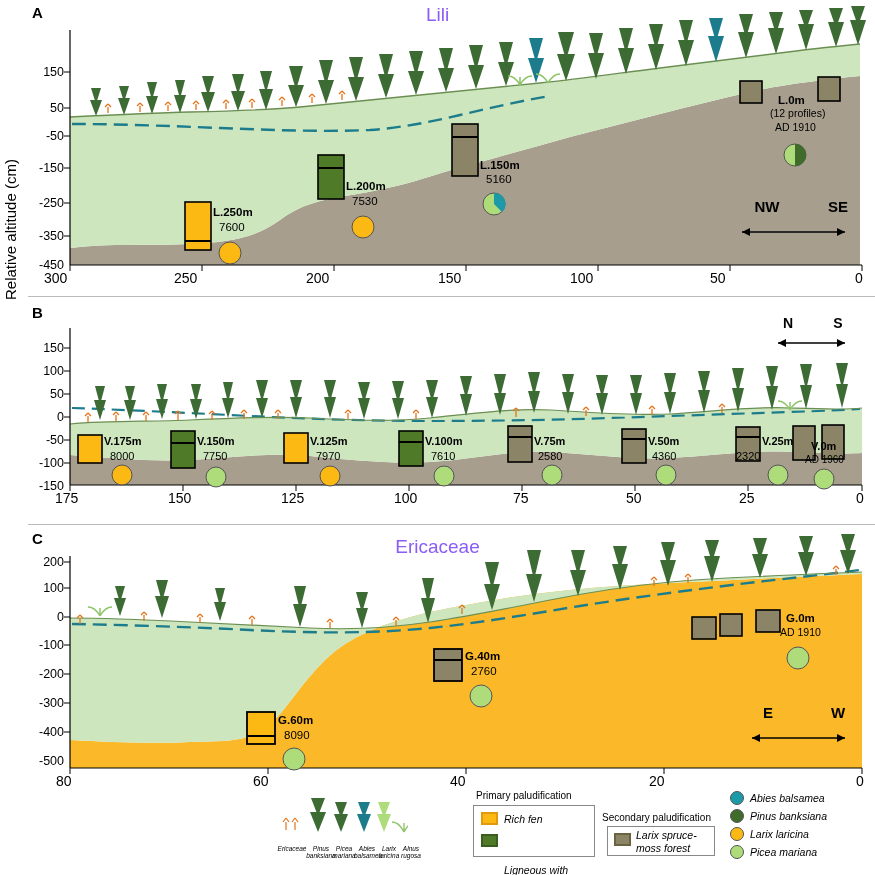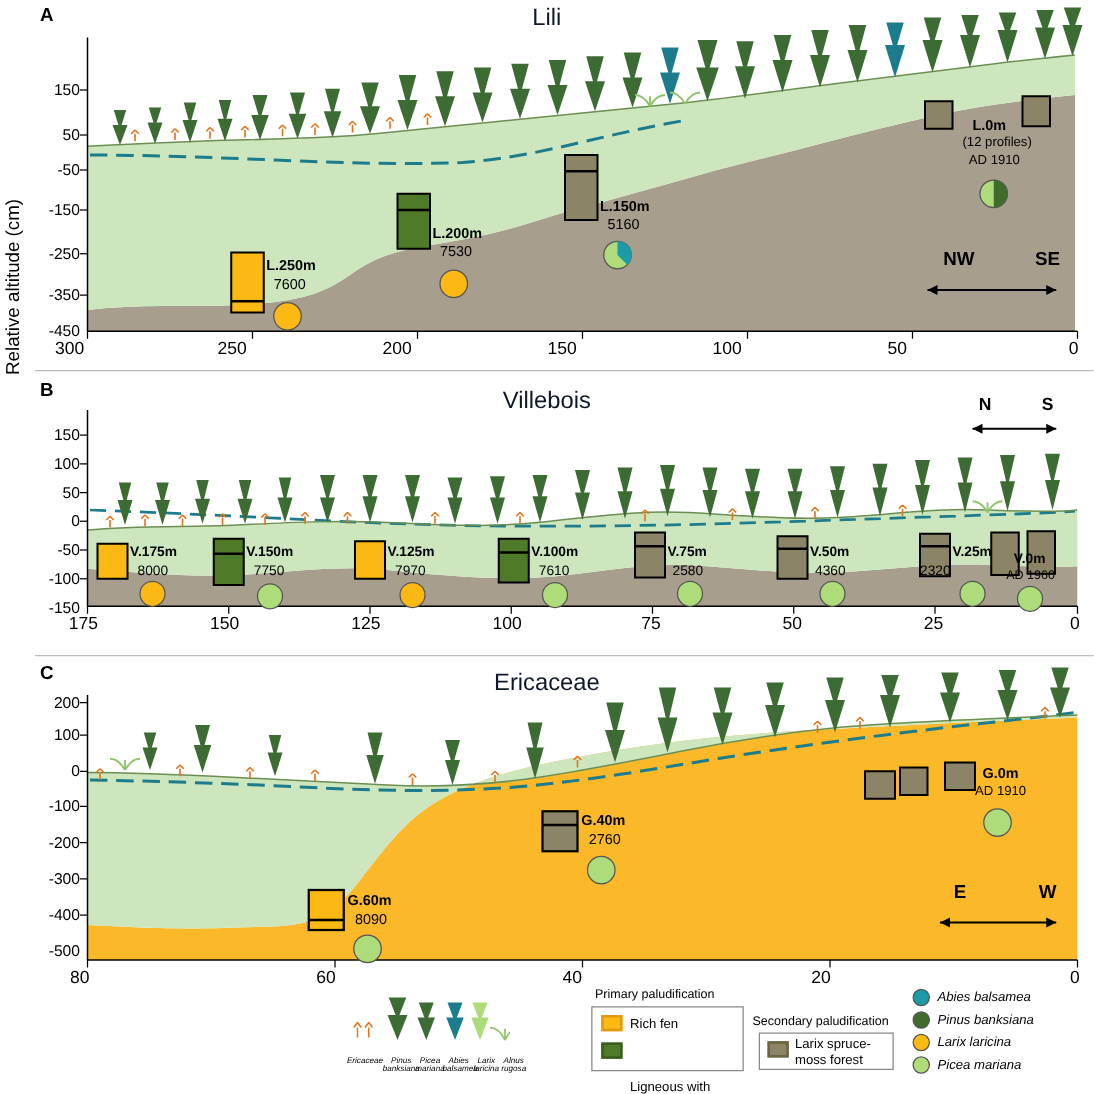--- a/index.html
+++ b/index.html
@@ -11,38 +11,38 @@
     color:#000;
     position:relative;
     overflow:hidden;
   }
   .panel { position:absolute; left:0; width:875px; }
   .panel-label {
     position:absolute; font-size:15px; font-weight:bold; color:#000;
   }
   .panel-title {
     position:absolute; text-align:center; width:100%;
-    font-size:19px; color:#0f172a;
+    font-size:19px; color:#8b5cf6;
   }
   .ylabel {
     position:absolute; left:2px; top:300px;
     transform:rotate(-90deg); transform-origin:left top;
     font-size:15px; white-space:nowrap;
   }
   svg { display:block; position:absolute; left:0; top:0; }
   .divider { position:absolute; left:28px; width:847px; height:1px; background:#bbb; }
   .legend {
     position:absolute; left:278px; top:790px; width:595px; height:78px;
     font-size:10px;
   }
   .lgbox {
     position:absolute; border:1px solid #888; background:#fff;
   }
   .lgtitle { position:absolute; font-size:10px; }
-  .lgitem { position:absolute; font-size:10.5px; }
+  .lgitem { position:absolute; font-size:10.5px;font-style:italic; }
   .swatch { position:absolute; border:2px solid #a08a2a; }
   .dot { position:absolute; border-radius:50%; border:1px solid #555; }
   .treelab { position:absolute; font-size:6.5px; text-align:center; line-height:1.05; font-style:italic; }
 </style>
 </head>
 <body>
 
 <div class="ylabel">Relative altitude (cm)</div>
 
 <div class="panel" style="top:0px;height:290px;">
@@ -222,21 +222,20 @@
       <text x="775" y="131" font-size="10.5">AD 1910</text>
       <circle cx="795" cy="155" r="11" fill="#AEDC7A" stroke="#555" stroke-width="1"></circle>
       <path d="M795,144 L795,166 A11,11 0 0,0 795,144 Z" fill="#3F6B2B"></path>
     </g>
   </svg>
 </div>
 <div class="divider" style="top:296px;"></div>
 
 <div class="panel" style="top:300px;height:220px;">
   <div class="panel-label" style="left:32px;top:4px;">B</div>
-  <div class="panel-title" style="top:10px;">Villebois</div>
   <svg width="875" height="220">
     <defs>
         <clipPath id="clipB">
           <rect x="70" y="30" width="792" height="155"></rect>
         </clipPath>
       </defs>
     <g clip-path="url(#clipB)">
       <path d="M70,185 L70,155 C110,158 150,162 190,160 C230,158 270,152 310,156 C350,160 390,164 430,162 C470,160 510,150 550,152 C590,154 630,160 670,158 C710,156 750,150 790,152 C820,153 845,154 862,153 L862,185 Z" fill="#A79E8E"></path>
       <path d="M70,155 L70,124 C110,120 150,122 190,120 C230,118 270,116 310,118 C350,120 390,122 430,118 C470,114 510,108 550,110 C590,112 630,116 670,114 C710,112 750,106 790,108 C820,109 845,110 862,108 L862,153 C845,154 820,153 790,152 C750,150 710,156 670,158 C630,160 590,154 550,152 C510,150 470,160 430,162 C390,164 350,160 310,156 C270,152 230,158 190,160 C150,162 110,158 70,155 Z" fill="#CDE6BE"></path>
       <path d="M72,108 C130,110 190,113 250,116 C310,119 370,121 430,121 C490,121 550,120 610,118 C670,116 730,114 790,112 C820,111 845,110 860,109" fill="none" stroke="#1C7C8C" stroke-width="2.2" stroke-dasharray="13,7"></path>

